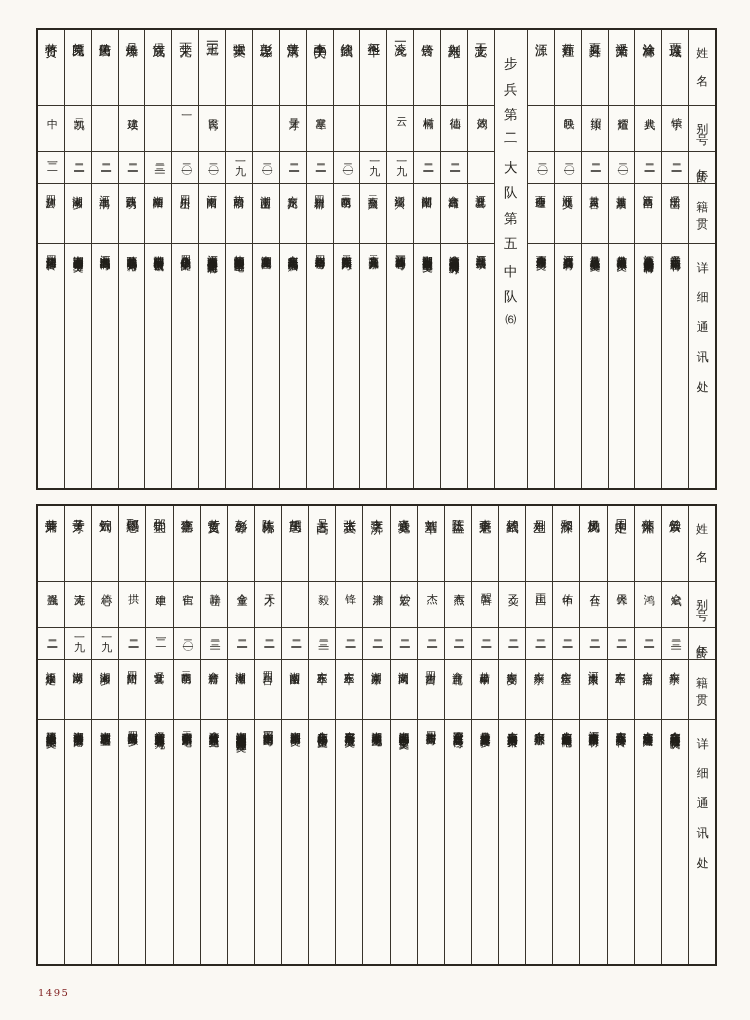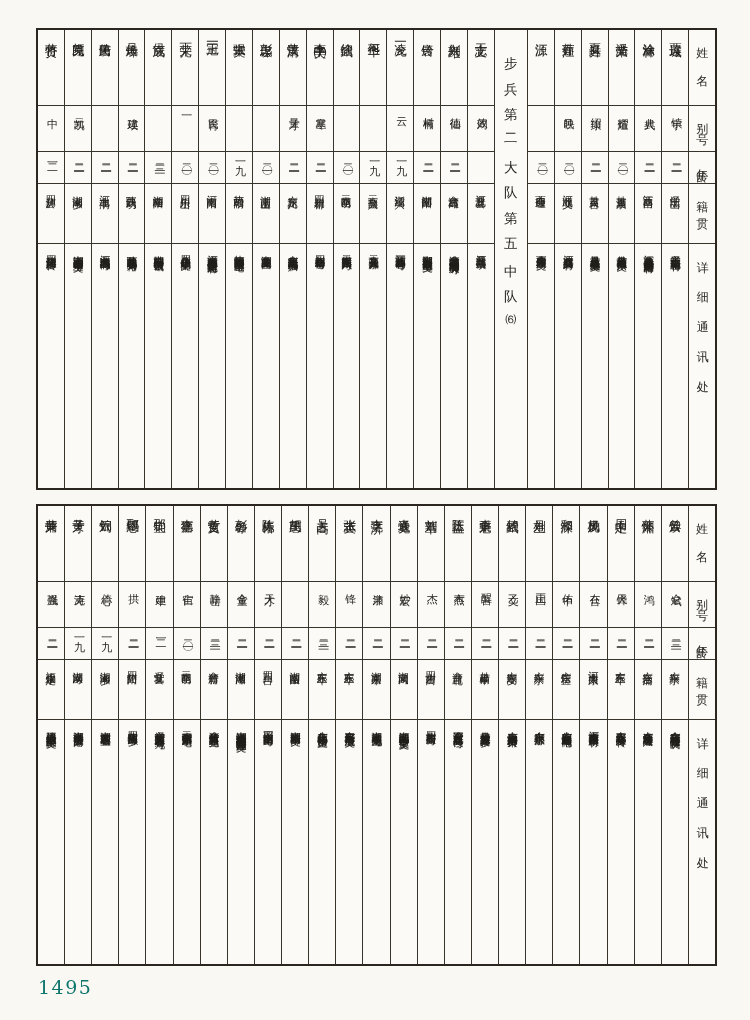--- a/index.html
+++ b/index.html
@@ -65,23 +65,23 @@
   
   .unit-cell { flex: 1 1 0; border-bottom: none; }
   .unit-text { height: 100%; padding-top: 12px; }
   .unit-title { font-size: 13.5px; letter-spacing: 26px; }
   .unit-note  { font-size: 10.5px; }
   .page-number {
     position: absolute;
     left: 38px;
     bottom: 22px;
     font-family: "DejaVu Serif", "Liberation Serif", serif;
-    font-size: 19px;
+    font-size: 10px;
     letter-spacing: 1.5px;
-    color: #0f766e;
+    color: #7f1d1d;
   }
 </style>
 </head>
 <body>
 
 <div class="page">
   <div class="rtable">
       <div class="col header-col">
         <div class="cell hdr r-name">
           <div class="vtext">姓名</div>

